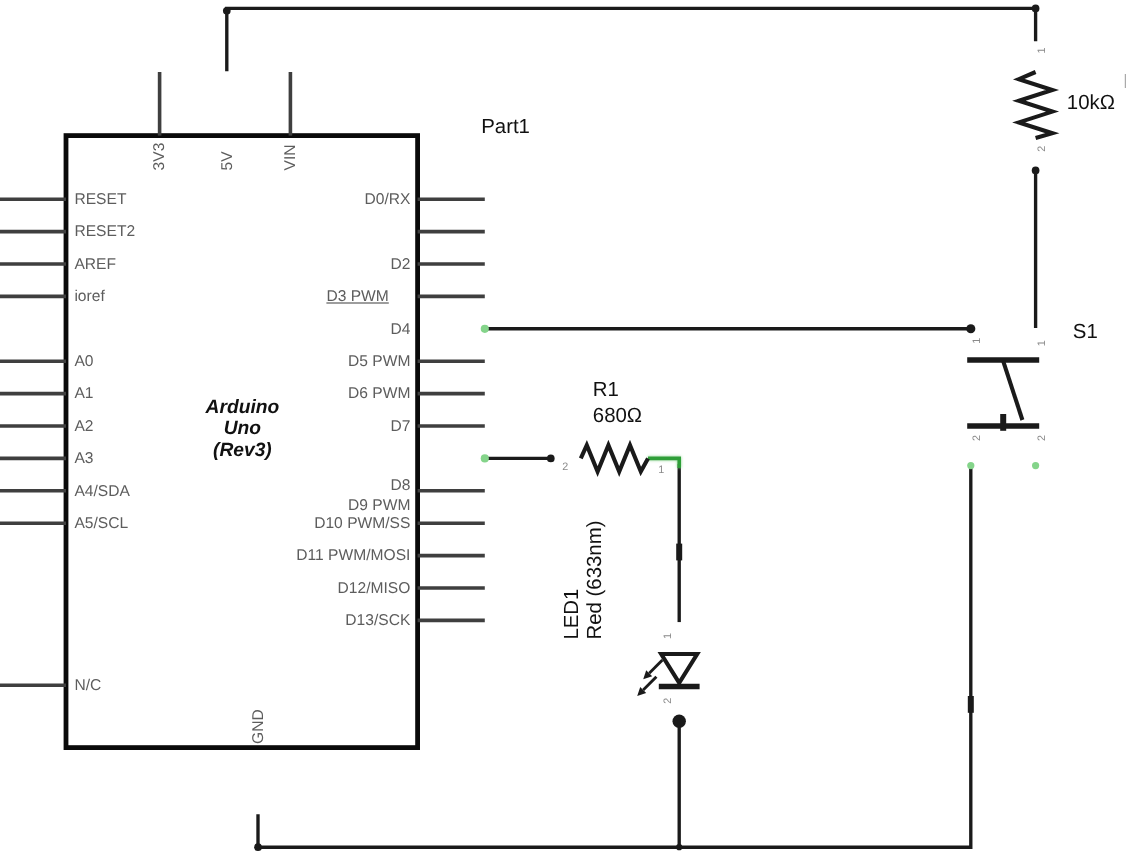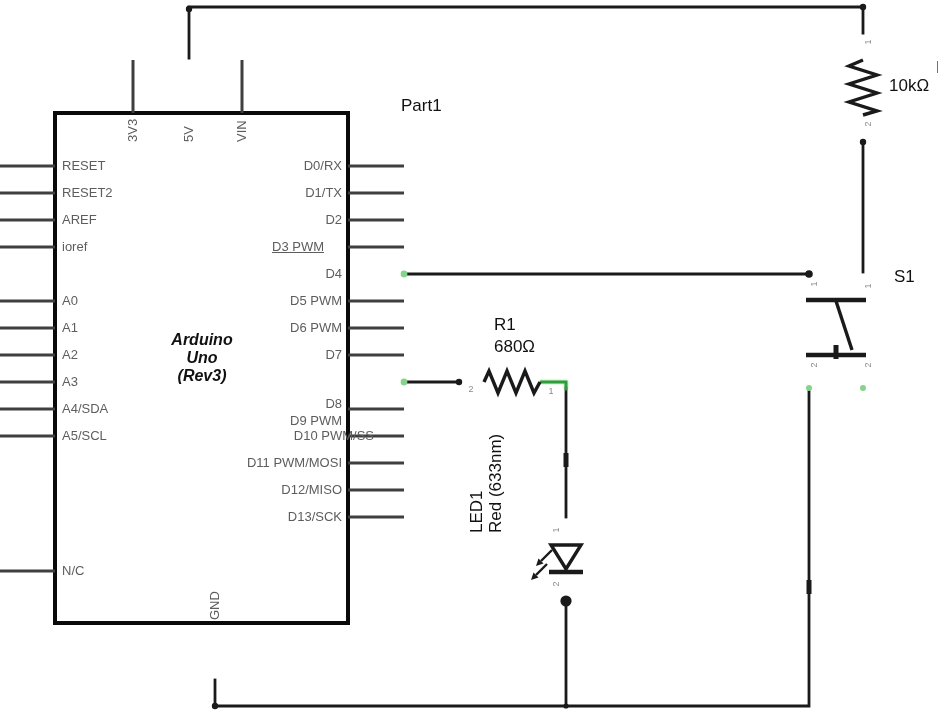--- a/index.html
+++ b/index.html
@@ -189,30 +189,29 @@
   <div class="plabel" style="left:62px;top:239px;">ioref</div>
   <div class="plabel" style="left:62px;top:293px;">A0</div>
   <div class="plabel" style="left:62px;top:320px;">A1</div>
   <div class="plabel" style="left:62px;top:347px;">A2</div>
   <div class="plabel" style="left:62px;top:374px;">A3</div>
   <div class="plabel" style="left:62px;top:401px;">A4/SDA</div>
   <div class="plabel" style="left:62px;top:428px;">A5/SCL</div>
   <div class="plabel" style="left:62px;top:563px;">N/C</div>
 
   <div class="plabel right" style="left:102px;top:158px;">D0/RX</div>
-  <div class="plabel right" style="left:102px;top:185px;">D1/TX</div>
   <div class="plabel right" style="left:102px;top:212px;">D2</div>
   <div class="plabel right" style="left:84px;top:239px;text-decoration:underline;">D3 PWM</div>
   <div class="plabel right" style="left:102px;top:266px;">D4</div>
   <div class="plabel right" style="left:102px;top:293px;">D5 PWM</div>
   <div class="plabel right" style="left:102px;top:320px;">D6 PWM</div>
   <div class="plabel right" style="left:102px;top:347px;">D7</div>
   <div class="plabel right" style="left:102px;top:396px;">D8</div>
   <div class="plabel right" style="left:102px;top:401px;margin-top:12px;">D9 PWM</div>
-  <div class="plabel right" style="left:102px;top:428px;padding-left:32px;">D10 PWM/SS</div>
+  <div class="plabel right" style="left:102px;top:428px;">D10 PWM/SS</div>
   <div class="plabel right" style="left:102px;top:455px;">D11 PWM/MOSI</div>
   <div class="plabel right" style="left:102px;top:482px;">D12/MISO</div>
   <div class="plabel right" style="left:102px;top:509px;">D13/SCK</div>
 
   <div class="vlabel" style="left:141px;top:126px;">3V3</div>
   <div class="vlabel" style="left:197px;top:126px;">5V</div>
   <div class="vlabel" style="left:250px;top:126px;">VIN</div>
   <div class="vlabel" style="left:223px;top:604px;">GND</div>
 
   <div class="pnum v" style="left:862px;top:37px;">1</div>

